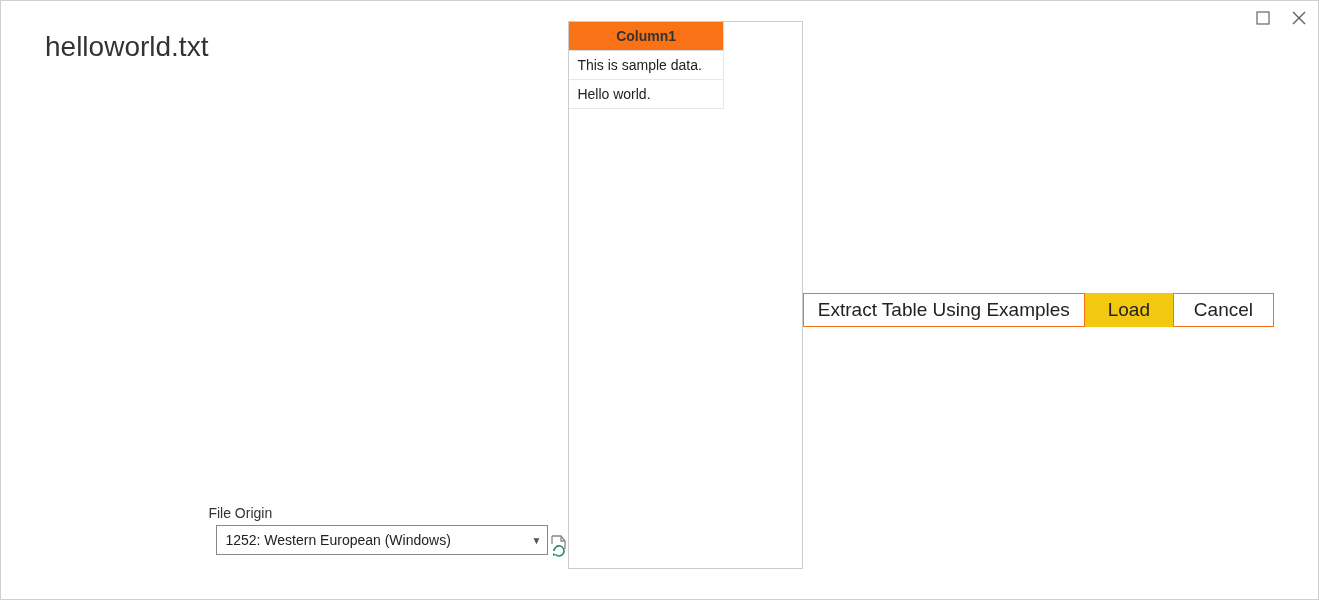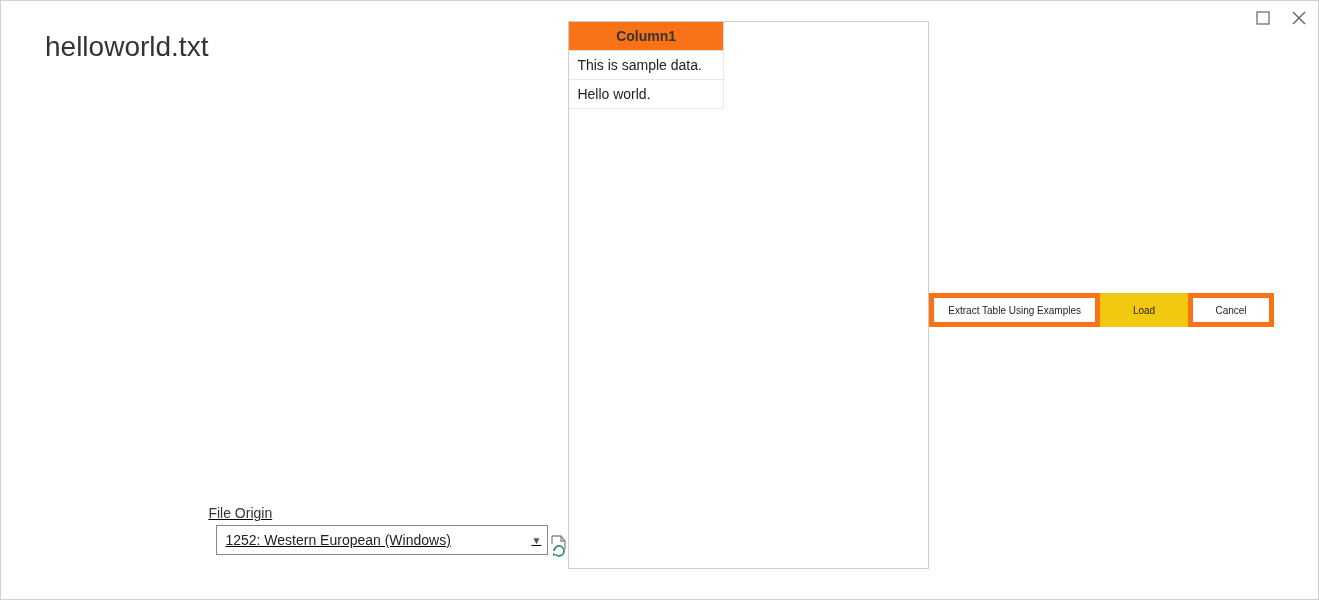--- a/index.html
+++ b/index.html
@@ -54,21 +54,20 @@
     }
     .row-origin {
       display: flex;
       align-items: flex-end;
       justify-content: space-between;
       margin-bottom: 14px;
     }
     .select-wrap {
       display: flex;
       flex-direction: column;
-      text-decoration: underline;
     }
     .select-box {
       width: 332px;
       height: 30px;
       border: 1px solid #888;
       background: #fff;
       display: flex;
       align-items: center;
       justify-content: space-between;
       padding: 0 6px 0 8px;
@@ -120,23 +119,23 @@
       display: flex;
       justify-content: space-between;
       align-items: center;
       margin-top: 30px;
     }
     .footer-right {
       display: flex;
     }
     .btn {
       height: 34px;
-      border: 5px solid #f97316;
+      border: 1px solid #f97316;
       background: #fff;
-      font-size: 10px;
+      font-size: 19px;
       color: #222;
       padding: 0 20px;
       cursor: pointer;
       display: flex;
       align-items: center;
       justify-content: center;
       font-family: inherit;
     }
     .btn-primary {
       background: #f2c811;

